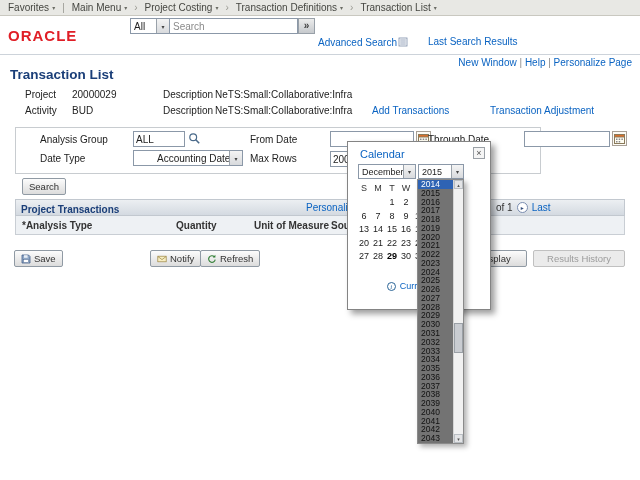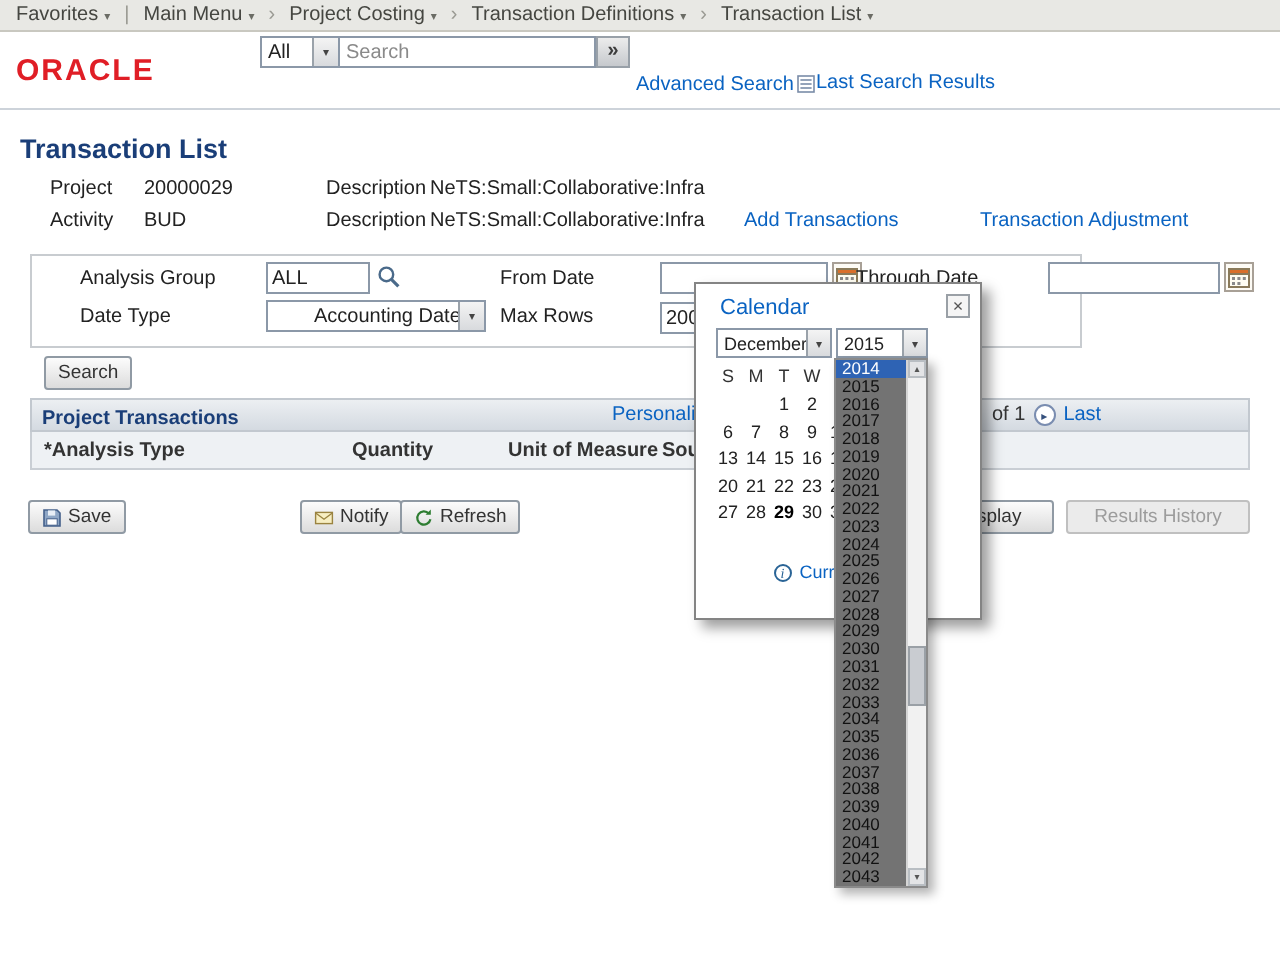--- a/index.html
+++ b/index.html
@@ -23,21 +23,21 @@
   #logo{position:absolute;left:8px;top:11px;color:#e01e26;font-weight:bold;font-size:15px;letter-spacing:1px;}
   #searchwrap{position:absolute;left:130px;top:2px;height:16px;display:flex;}
   .sel{display:inline-flex;align-items:center;height:16px;border:1px solid #8b98a8;background:#fff;font-size:10px;color:#222;cursor:pointer;}
   .selval{flex:1;padding:0 3px;white-space:nowrap;overflow:hidden;}
   .selarrow{width:13px;align-self:stretch;background:linear-gradient(#f4f4f4,#d8dadd);border-left:1px solid #9aa2aa;display:flex;align-items:center;justify-content:center;font-size:6px;color:#444;}
   #scopesel{width:40px;}
   #searchinput{width:128px;height:16px;border:1px solid #8b98a8;border-left:none;font:10px "Liberation Sans",sans-serif;padding:0 3px;color:#222;}
   #searchinput::placeholder{color:#8a8a8a;}
   #gobtn{width:17px;height:16px;border:1px solid #98a0a8;background:linear-gradient(#ececec,#c6c9cd);font-size:10px;font-weight:bold;color:#3c3c3c;cursor:pointer;line-height:1;}
   #advsearch{position:absolute;left:318px;top:21px;}
-  #lastsearch{position:absolute;left:398px;top:20px;display:inline-flex;align-items:center;gap:0;}
+  #lastsearch{position:absolute;left:398px;top:20px;display:inline-flex;align-items:center;gap:20px;}
   #hdrlinks{position:absolute;right:2px;top:5px;display:flex;color:#1d3a70;}
   .hlink{padding:0 7px;border-right:1px solid #c8cdd4;cursor:pointer;white-space:nowrap;}
   .hlink:last-child{border-right:none;font-weight:bold;}
 
   
   #pagebar{position:absolute;right:8px;top:57px;display:flex;}
   .plink{cursor:pointer;white-space:pre;}
   .plink + .plink::before{content:" | ";color:#8a8a8a;}
 
   #pagetitle{position:absolute;left:10px;top:67px;font-size:13.5px;font-weight:bold;color:#1a3e78;}
@@ -140,20 +140,26 @@
             <rect x="1" y="1" width="8" height="8" fill="#fff" stroke="#7a8ca8" stroke-width="0.8"></rect>
             <line x1="2.2" y1="3" x2="7.8" y2="3" stroke="#7a8ca8" stroke-width="0.8"></line>
             <line x1="2.2" y1="5" x2="7.8" y2="5" stroke="#7a8ca8" stroke-width="0.8"></line>
             <line x1="2.2" y1="7" x2="7.8" y2="7" stroke="#7a8ca8" stroke-width="0.8"></line>
           </svg>
       </span>
       <a class="link">Last Search Results</a>
     </span>
   </div>
 
+  <div id="pagebar">
+
+  <span class="plink link">New Window</span>
+      <span class="plink link">Help</span>
+      <span class="plink link">Personalize Page</span>
+    </div>
 
   <h1 id="pagetitle">Transaction List</h1>
 
   <span class="lab" style="left:25px;top:89px">Project</span>
   <span class="val" style="left:72px;top:89px">20000029</span>
   <span class="lab" style="left:163px;top:89px">Description</span>
   <span class="val" style="left:215px;top:89px">NeTS:Small:Collaborative:Infra</span>
   <span class="lab" style="left:25px;top:105px">Activity</span>
   <span class="val" style="left:72px;top:105px">BUD</span>
   <span class="lab" style="left:163px;top:105px">Description</span>

